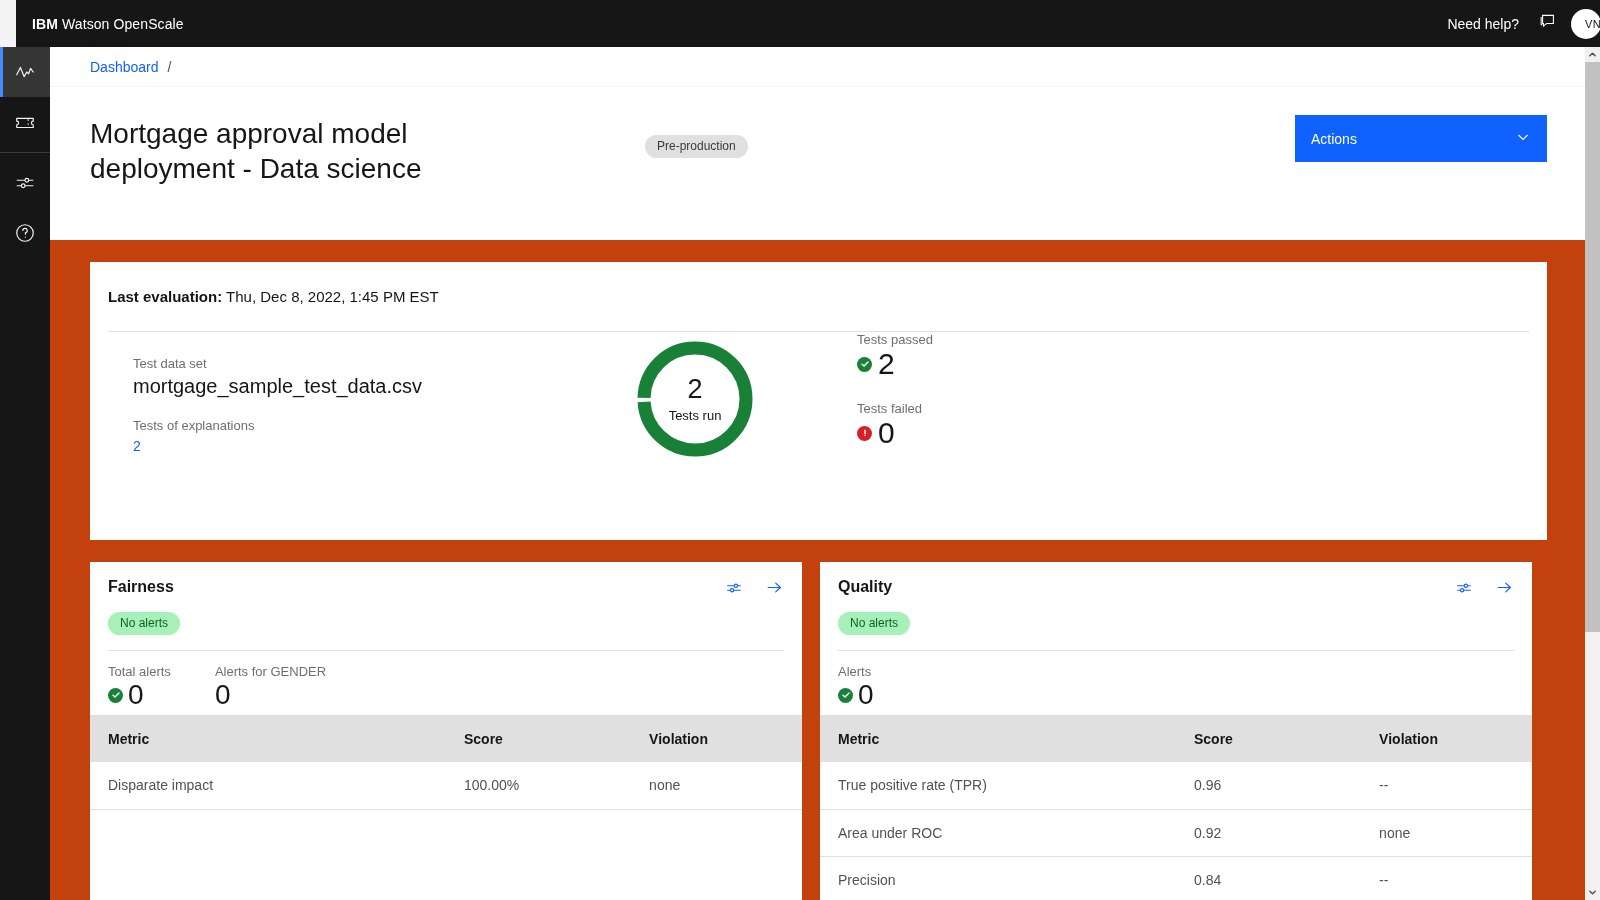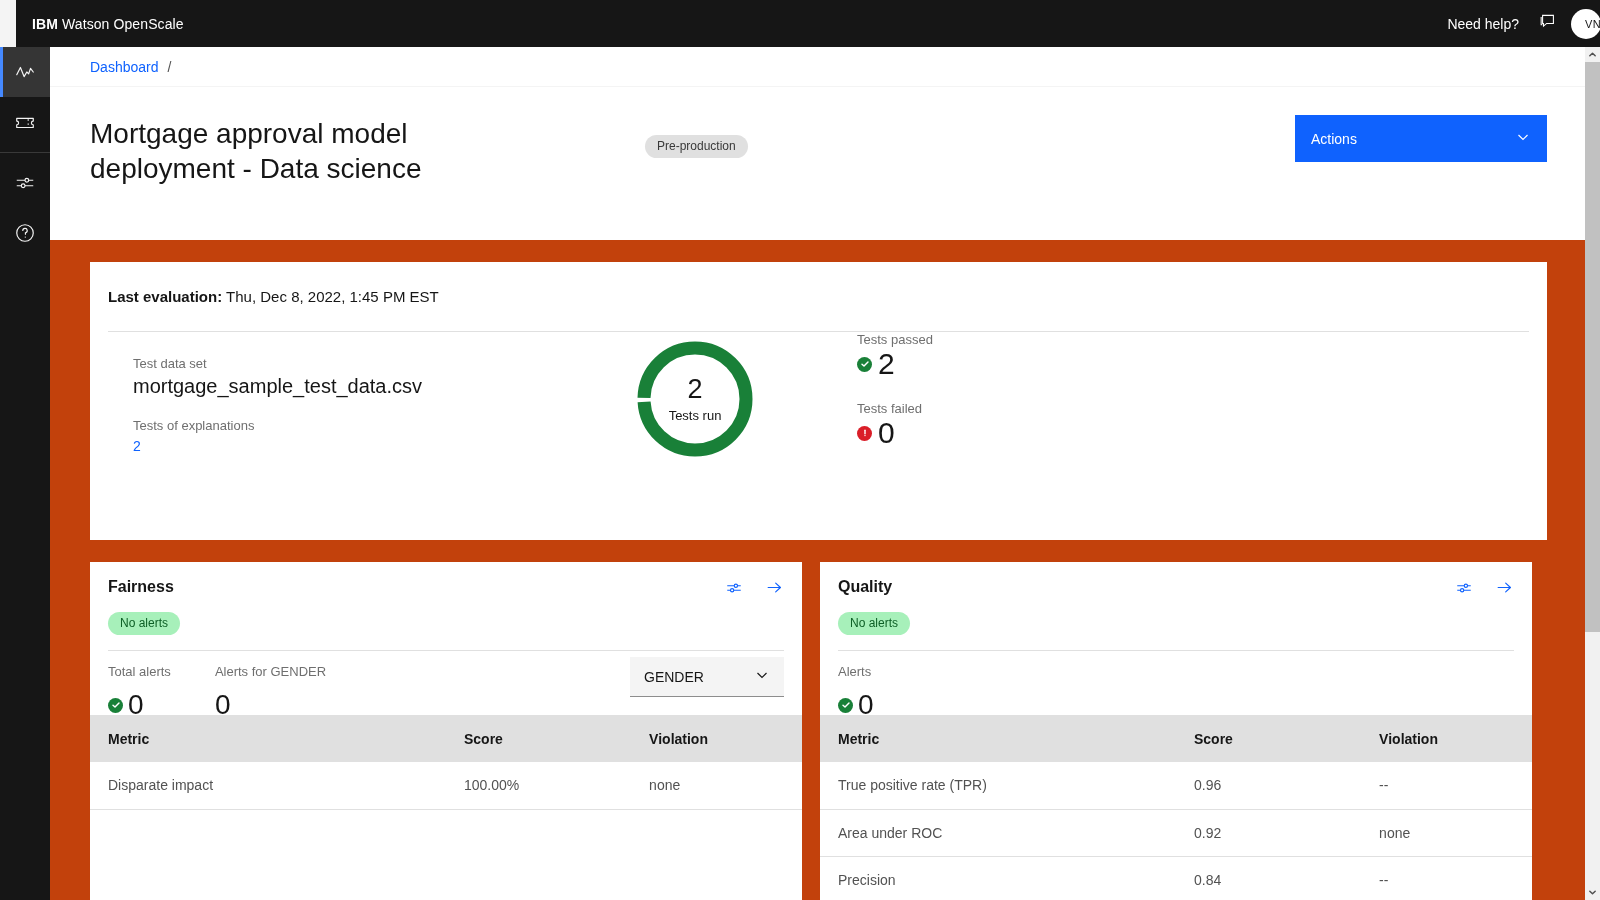--- a/index.html
+++ b/index.html
@@ -196,21 +196,21 @@
   .card-divider {
     height: 1px; background: #e0e0e0;
     margin: 15px 18px 0 18px;
   }
   .card-stats {
     display: flex; align-items: flex-start;
     padding: 13px 18px 0 18px;
     position: relative; height: 64px;
   }
   .mini-stat { margin-right: 44px; }
-  .mini-label { font-size: 13px; color: #6f6f6f; margin-bottom: 12px; }
+  .mini-label { font-size: 13px; color: #6f6f6f; margin-bottom: 2px; }
   .mini-row { display: flex; align-items: center; gap: 5px; }
   .mini-num { font-size: 28px; color: #161616; line-height: 1; }
 
   .select-wrap {
     position: absolute; right: 18px; top: 6px;
     width: 154px;
   }
   .select-box {
     width: 100%; height: 40px;
     background: #f4f4f4;
@@ -436,30 +436,20 @@
                 <path d="M2 5.2 L4 7.1 L8 2.9"></path>
               </svg>
             </span>
             <span class="mini-num">0</span>
           </div>
         </div>
         <div class="mini-stat">
           <div class="mini-label">Alerts for GENDER</div>
           <div class="mini-row">
             <span class="mini-num">0</span>
-          </div>
-        </div>
-        <div class="select-wrap">
-          <div class="select-box">
-            <span class="sel-lbl">GENDER</span>
-            <span>
-              <svg width="16" height="16" viewBox="0 0 16 16" fill="none" stroke="#161616" stroke-width="1.2">
-                <path d="M3.5 6 L8 10.5 L12.5 6"></path>
-              </svg>
-            </span>
           </div>
         </div>
       </div>
 
       <table>
         <thead>
           <tr>
             <th class="col-metric">Metric</th>
             <th class="col-score">Score</th>
             <th class="col-violation">Violation</th>

